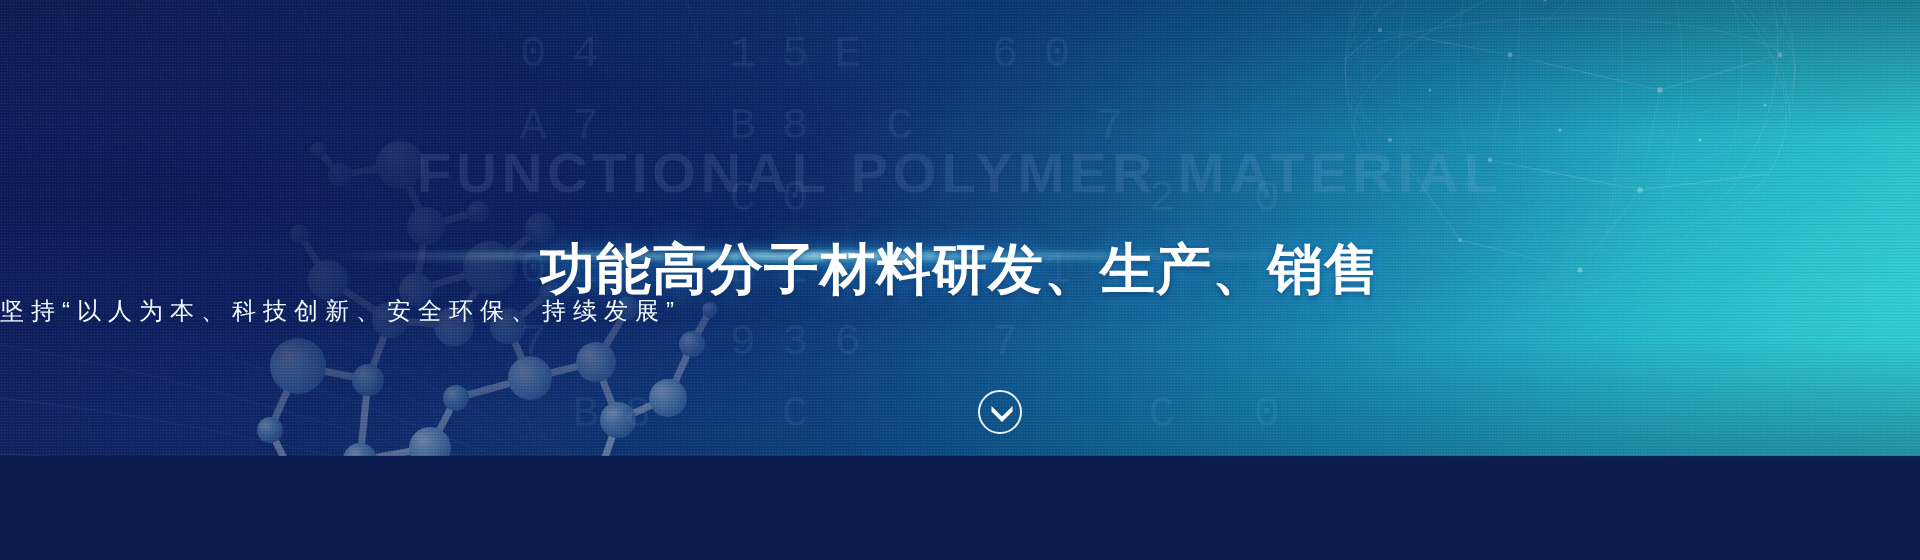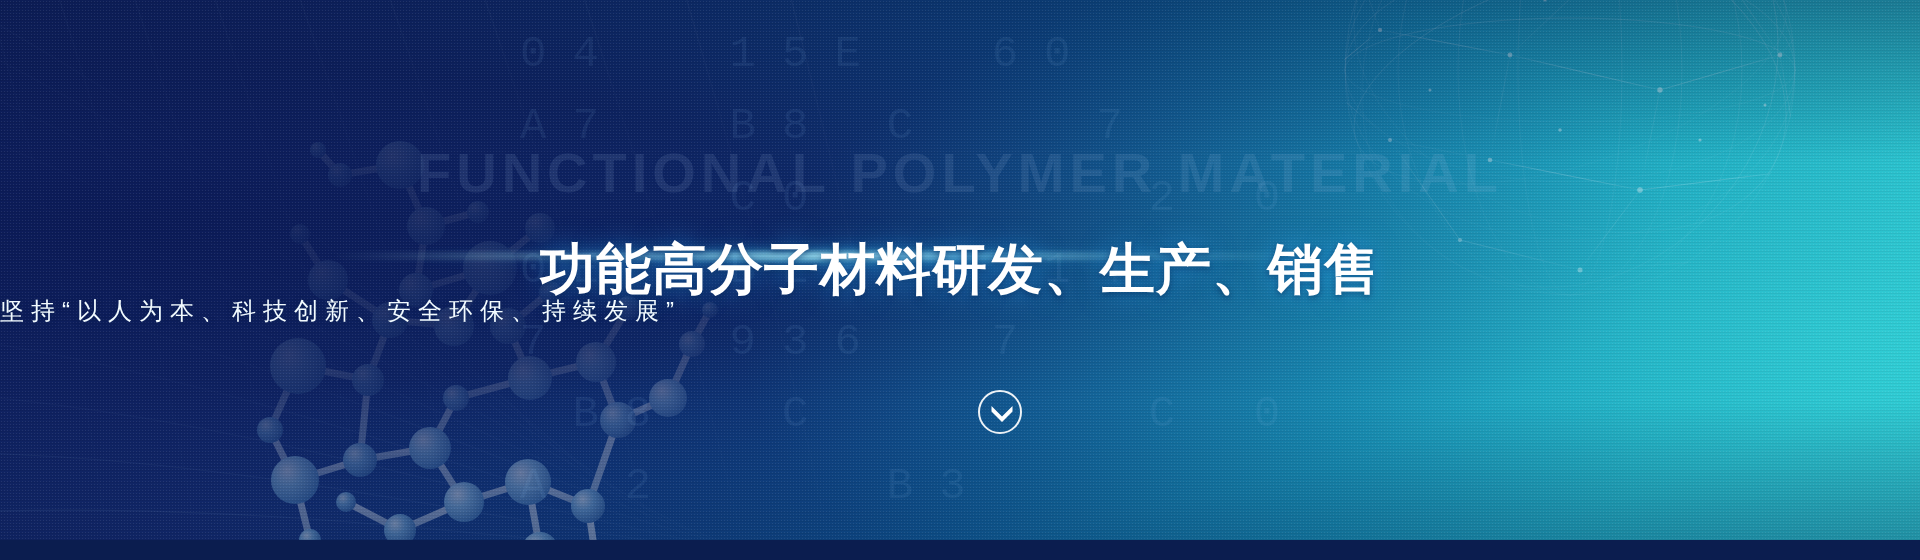--- a/index.html
+++ b/index.html
@@ -1,20 +1,20 @@
 <!DOCTYPE html>
 <html><head>
 <meta charset="utf-8">
 <style>
   html,body{margin:0;padding:0;background:#0b1d4f;}
   body{font-family:"Liberation Sans","DejaVu Sans",sans-serif;}
 
   #banner{
     position:relative;
-    width:1920px;height:540px;
+    width:1920px;height:456px;
     overflow:hidden;
     background:linear-gradient(100deg,
         #15266b 0%,
         #17307c 14%,
         #134a93 34%,
         #0f6aa8 52%,
         #1391bb 70%,
         #20b4c8 85%,
         #2dc6cf 100%);
     text-decoration:underline;

